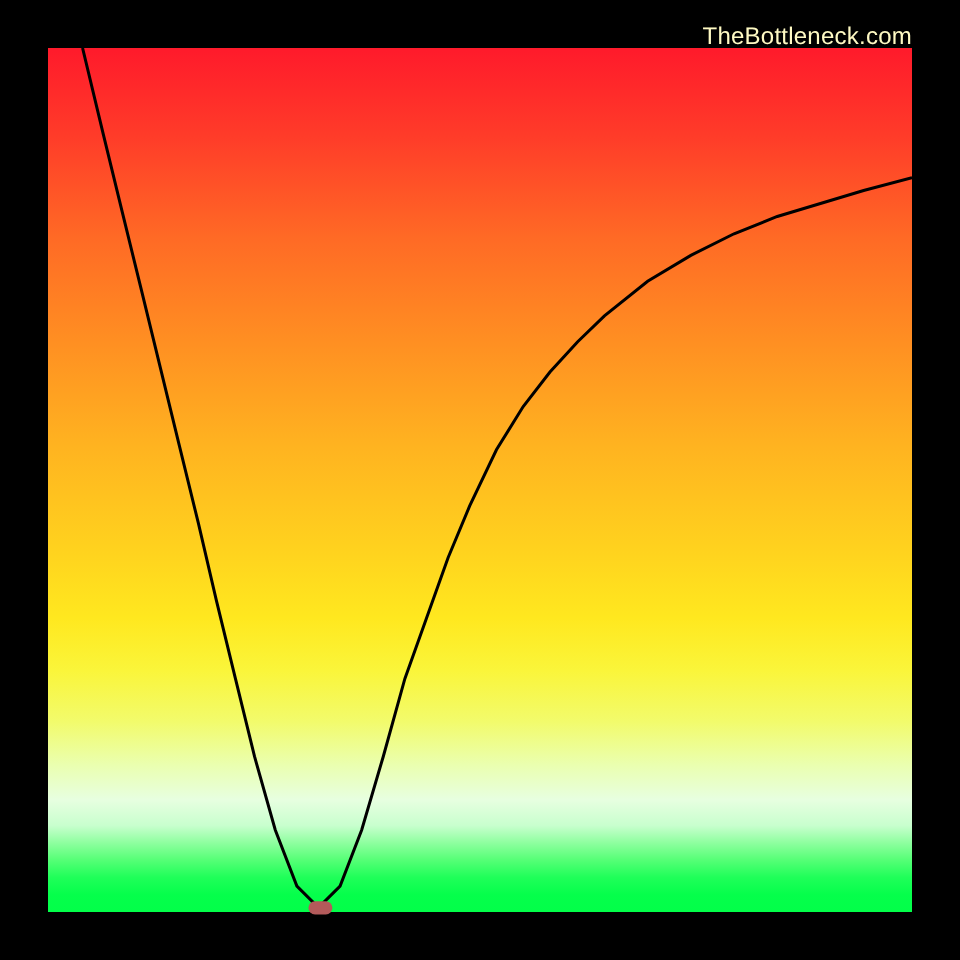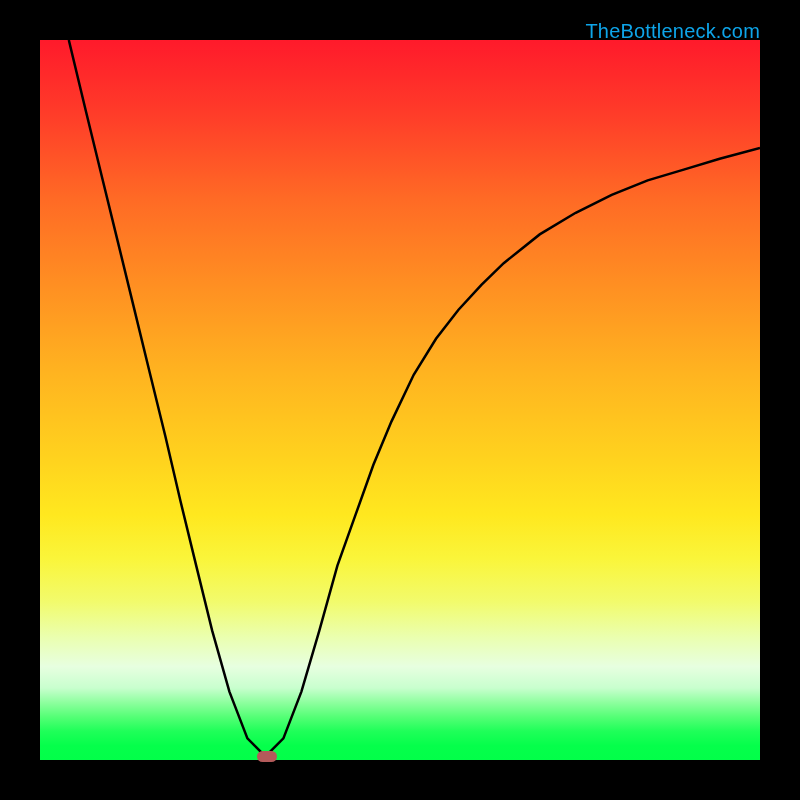--- a/index.html
+++ b/index.html
@@ -24,21 +24,21 @@
       #c8ffce 90%,
       #8eff9f 92%,
       #55ff76 94%,
       #1fff59 96%,
       #05ff4b 98%,
       #02ff49 100%);
   }
   .watermark {
     position: absolute;
     top: 20px; right: 40px;
-    color: #0ea5e9;
+    color: #fef9c3;
     font-size: 20px;
     letter-spacing: 0.2px;
     margin-left: 21px;
   }
   svg.curve { position: absolute; left: 0; top: 0; width: 720px; height: 720px; }
   .marker {
     position: absolute;
     width: 20px; height: 11px;
     background: #b35a5a;
     border-radius: 6px;

